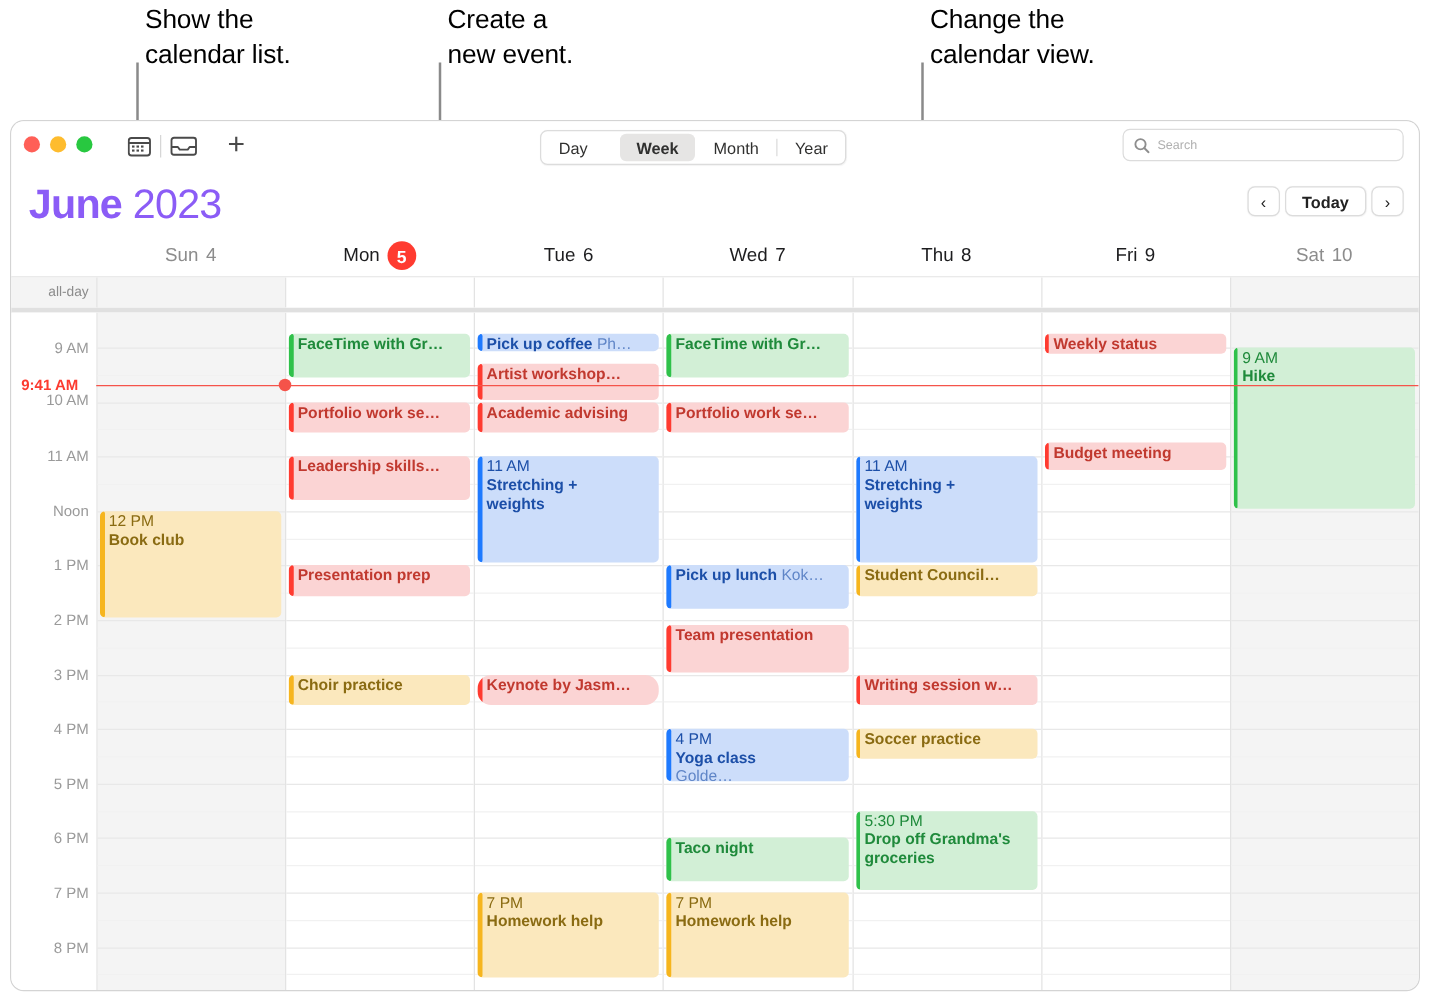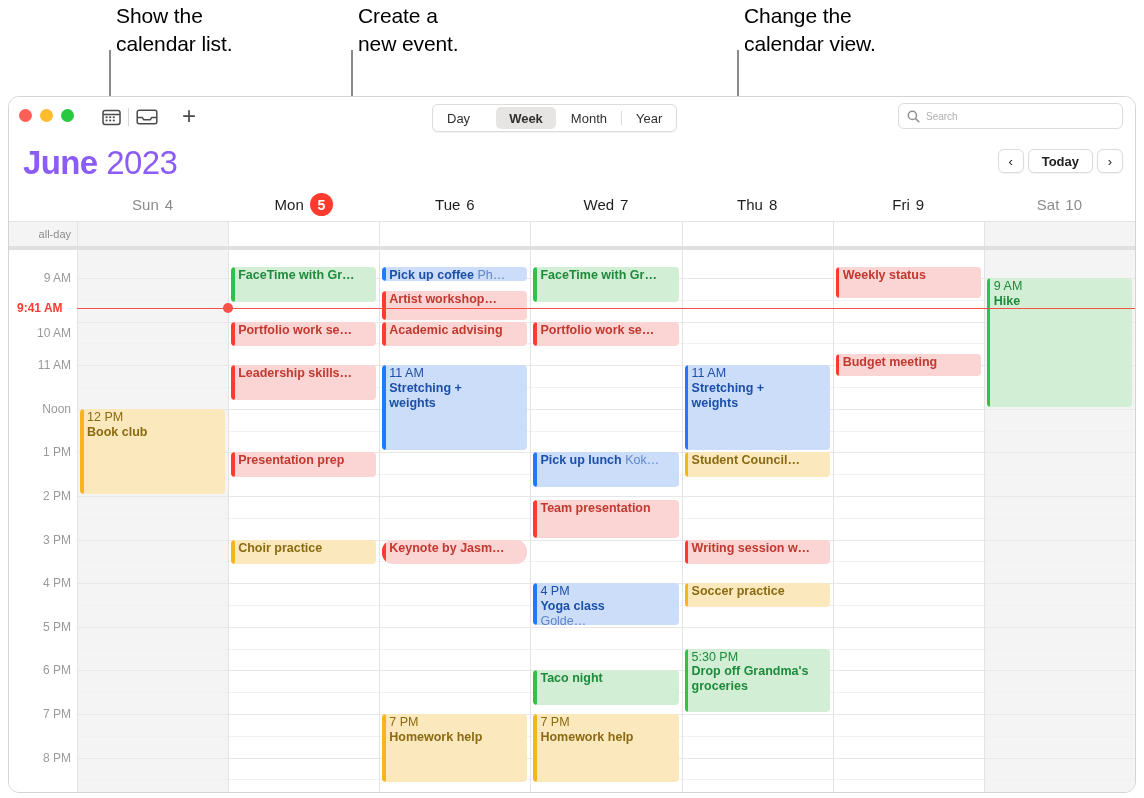--- a/index.html
+++ b/index.html
@@ -449,21 +449,21 @@
             <div class="hline" style="top: 333.2px;"></div>
             <div class="hline half" style="top: 355px;"></div>
             <div class="hline" style="top: 376.8px;"></div>
             <div class="hline half" style="top: 398.6px;"></div>
             <div class="hline" style="top: 420.4px;"></div>
             <div class="hline half" style="top: 442.2px;"></div>
             <div class="hline" style="top: 464px;"></div>
             <div class="hline half" style="top: 485.8px;"></div>
             <div class="hline" style="top: 507.6px;"></div>
             <div class="hline half" style="top: 529.4px;"></div>
-            <div class="ev c-red inline" style="top: 17.1px; height: 31px;"><div class="bar"></div><span class="ttl">Weekly status</span></div>
+            <div class="ev c-red inline" style="top: 17.1px; height: 16px;"><div class="bar"></div><span class="ttl">Weekly status</span></div>
             <div class="ev c-red inline" style="top: 104.3px; height: 21.98px;"><div class="bar"></div><span class="ttl">Budget meeting</span></div>
           </div>
           <div class="daycol weekend">
             <div class="hline" style="top: 28px;"></div>
             <div class="hline half" style="top: 49.8px;"></div>
             <div class="hline" style="top: 71.6px;"></div>
             <div class="hline half" style="top: 93.4px;"></div>
             <div class="hline" style="top: 115.2px;"></div>
             <div class="hline half" style="top: 137px;"></div>
             <div class="hline" style="top: 158.8px;"></div>
@@ -486,21 +486,21 @@
             <div class="hline half" style="top: 529.4px;"></div>
             <div class="ev c-green" style="top: 28px; height: 128.8px;">
               <div class="bar"></div>
               <span class="t">9 AM</span>
               <span class="ttl">Hike</span>
             </div>
           </div>
         </div>
       <div id="gridgut">
           <div class="hourlabel" style="top: 28px;">9 AM</div>
-          <div class="hourlabel" style="top: 83px;">10 AM</div>
+          <div class="hourlabel" style="top: 70px;">10 AM</div>
           <div class="hourlabel" style="top: 115.2px;">11 AM</div>
           <div class="hourlabel" style="top: 158.8px;">Noon</div>
           <div class="hourlabel" style="top: 202.4px;">1 PM</div>
           <div class="hourlabel" style="top: 246px;">2 PM</div>
           <div class="hourlabel" style="top: 289.6px;">3 PM</div>
           <div class="hourlabel" style="top: 333.2px;">4 PM</div>
           <div class="hourlabel" style="top: 376.8px;">5 PM</div>
           <div class="hourlabel" style="top: 420.4px;">6 PM</div>
           <div class="hourlabel" style="top: 464px;">7 PM</div>
           <div class="hourlabel" style="top: 507.6px;">8 PM</div>

